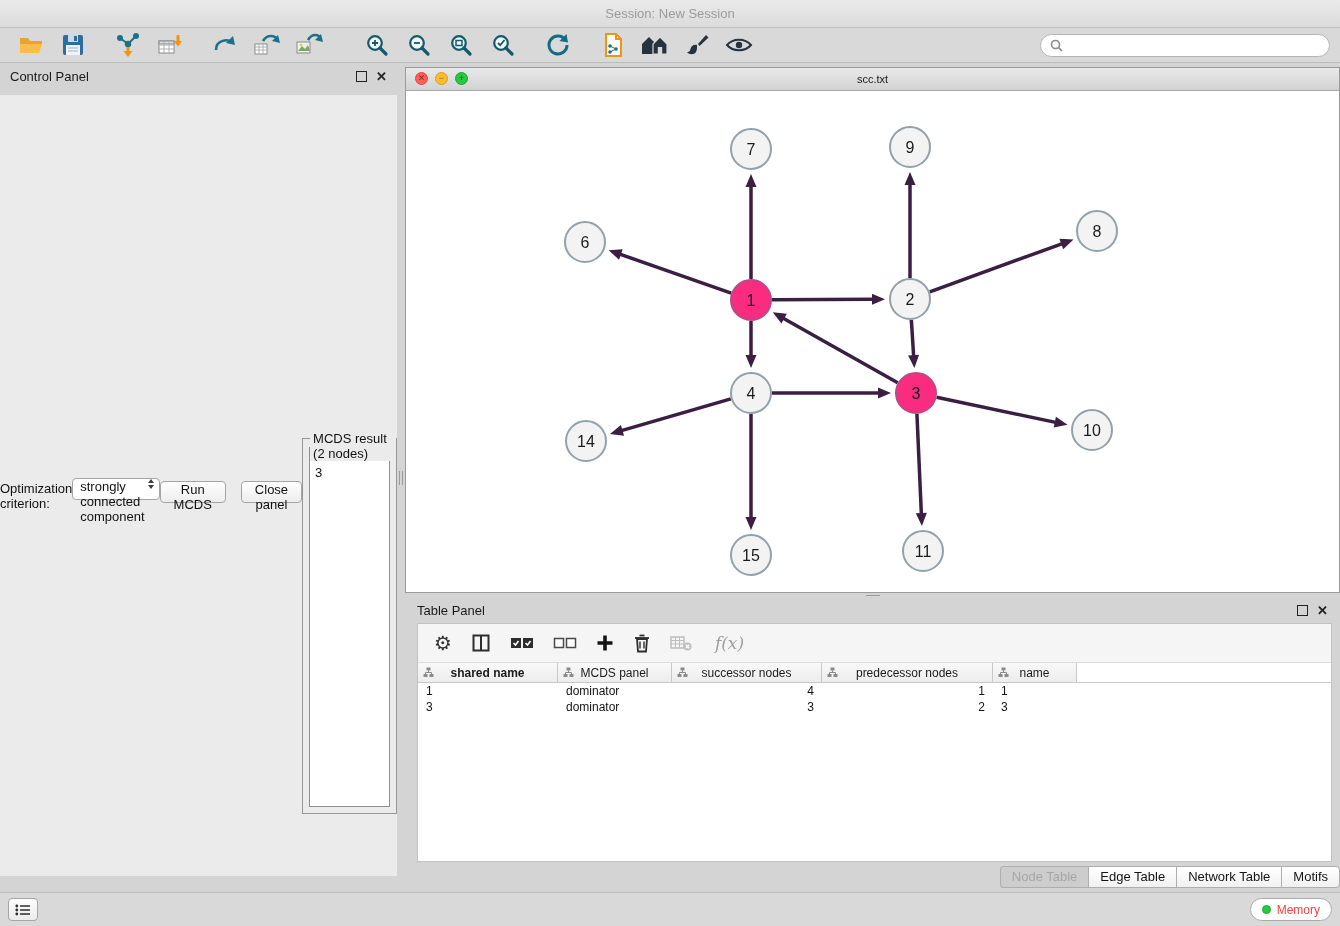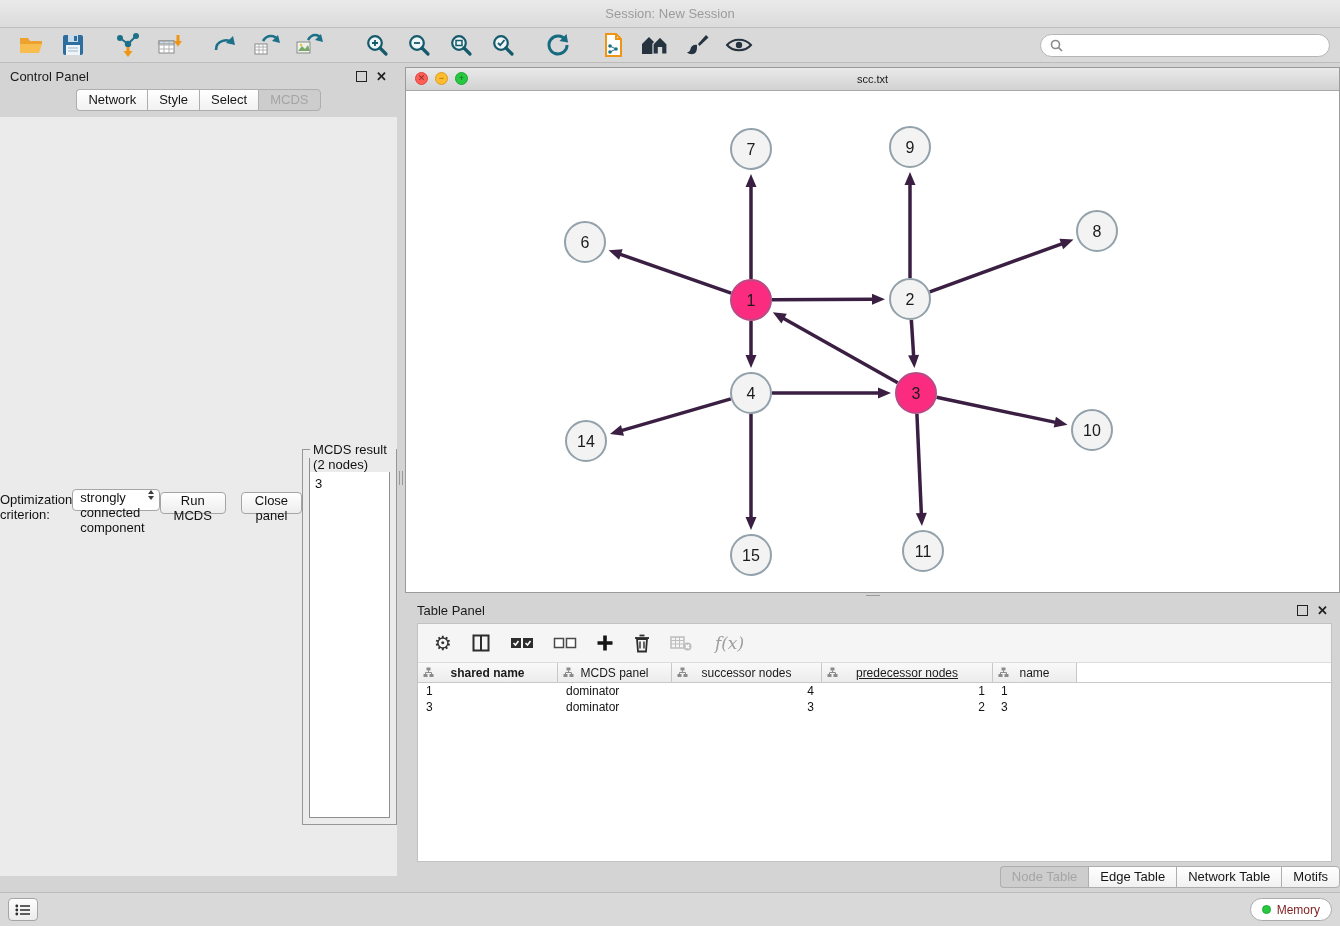--- a/index.html
+++ b/index.html
@@ -60,21 +60,21 @@
   .fx{font-family:"DejaVu Serif",serif;font-style:italic;font-size:17px;color:#9e9e9e;margin-left:4px;background:none;border:none}
   .tp-thead{display:flex;flex:none;border-bottom:1px solid #c8c8c8}
   .th{position:relative;height:19px;display:flex;align-items:center;justify-content:center;background:linear-gradient(#f9f9f9,#ececec);border-right:1px solid #c8c8c8;font-size:12px;color:#1a1a1a;box-sizing:border-box;flex:none}
   .th svg{position:absolute;left:5px;top:4px}
   .trow{display:flex;height:16px;flex:none;background:#fff}
   .td{font-size:12px;color:#131313;box-sizing:border-box;padding:0 8px;line-height:16px;white-space:nowrap;flex:none}
   .tp-filler{flex:1;background:#fff}
   .tp-tabs{height:30px;display:flex;align-items:center;justify-content:flex-end;flex:none}
   .statusbar{height:34px;border-top:1px solid #bcbcbc;background:#d9d9d9;display:flex;align-items:center;padding:0 8px;box-sizing:border-box;flex:none}
   .small-btn{width:30px;height:23px;background:linear-gradient(#fdfdfd,#ececec);border:1px solid #a5a5a5;border-radius:4px;display:flex;align-items:center;justify-content:center;padding:0}
-  .memory-button{margin-left:auto;height:23px;background:#fff;border:1px solid #ababab;border-radius:12px;display:flex;align-items:center;gap:6px;padding:2px 11px;font-family:inherit;font-size:12px;color:#7f1d1d}
+  .memory-button{margin-left:auto;height:23px;background:#fff;border:1px solid #ababab;border-radius:12px;display:flex;align-items:center;gap:6px;padding:2px 11px;font-family:inherit;font-size:12px;color:#ef4444}
   .mem-dot{width:9px;height:9px;border-radius:50%;background:#27c93f;border:1px solid #1ea433;box-sizing:border-box}
 </style>
 </head>
 <body>
 
 <div class="app">
 
   <div class="titlebar">
     <span class="win-title">Session: New Session</span>
   </div>
@@ -218,26 +218,20 @@
   <div class="main">
 
     <div class="control-panel">
       <div class="panel-header">
         <span class="panel-title">Control Panel</span>
         <span class="win-btns">
           <span class="float-btn"></span>
           <span class="close-btn">✕</span>
         </span>
       </div>
-      <div class="cp-tabs" id="cp-tabs">
-          <div class="tab">Network</div>
-          <div class="tab">Style</div>
-          <div class="tab">Select</div>
-          <div class="tab active">MCDS</div>
-        </div>
       <div class="cp-body">
         <div class="opt-label">Optimization criterion:</div>
         <div class="dropdown">
           <span>strongly connected component</span>
           <span class="dd-arrows">
               <i class="up"></i>
               <i class="dn"></i>
             </span>
         </div>
         <div class="cp-buttons">
@@ -437,21 +431,21 @@
               </div>
               <div class="th" style="width: 150px;">
                 <svg width="11" height="11" viewBox="0 0 11 11">
                   <rect x="3.5" y="0.5" width="4" height="3" fill="#8a8a8a"></rect>
                   <rect x="0.5" y="7" width="4" height="3" fill="#8a8a8a"></rect>
                   <rect x="6.5" y="7" width="4" height="3" fill="#8a8a8a"></rect>
                   <path d="M5.5 3.5 v2 M2.5 7 v-1.5 h6 V7" stroke="#8a8a8a" fill="none"></path>
                 </svg>
                 <span>successor nodes</span>
               </div>
-              <div class="th" style="width: 171px; text-decoration: underline;">
+              <div class="th" style="width: 171px;">
                 <svg width="11" height="11" viewBox="0 0 11 11">
                   <rect x="3.5" y="0.5" width="4" height="3" fill="#8a8a8a"></rect>
                   <rect x="0.5" y="7" width="4" height="3" fill="#8a8a8a"></rect>
                   <rect x="6.5" y="7" width="4" height="3" fill="#8a8a8a"></rect>
                   <path d="M5.5 3.5 v2 M2.5 7 v-1.5 h6 V7" stroke="#8a8a8a" fill="none"></path>
                 </svg>
                 <span>predecessor nodes</span>
               </div>
               <div class="th" style="width: 84px;">
                 <svg width="11" height="11" viewBox="0 0 11 11">

